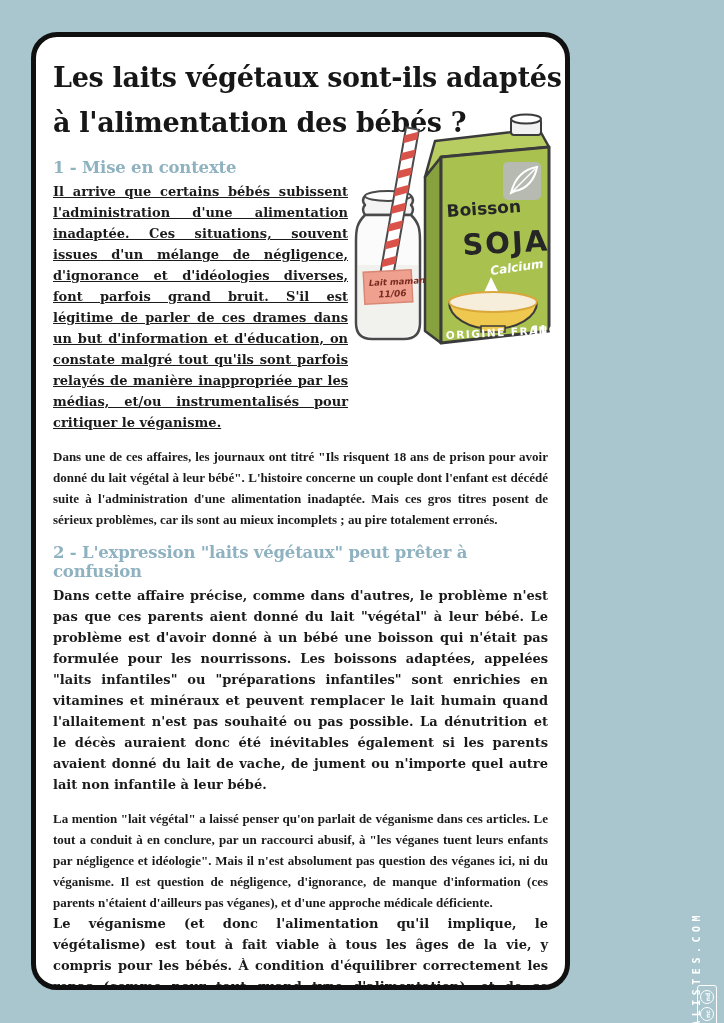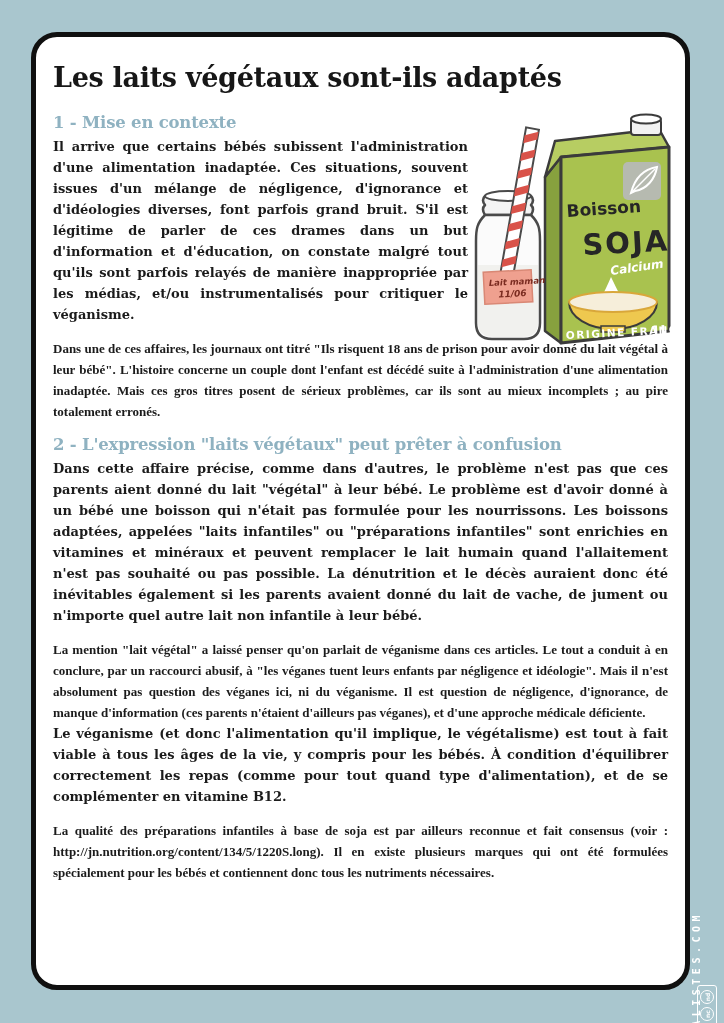--- a/index.html
+++ b/index.html
@@ -3,38 +3,38 @@
 <meta charset="utf-8">
 <style>
   html,body{margin:0;padding:0;}
   body{
     width:724px;height:1023px;position:relative;
     background:#a9c6ce;
     font-family:"DejaVu Serif", serif;
     overflow:hidden;
   }
   .sheet{
-    position:absolute;left:31px;top:32px;width:659px;height:958px;
+    position:absolute;left:31px;top:32px;width:539px;height:958px;
     background:#ffffff;border:5px solid #101010;border-radius:26px;
     box-sizing:border-box;padding:12px 17px 10px 17px;overflow:hidden;
   }
   .title{
     color:#171717;font-weight:700;font-size:27px;line-height:45px;
     letter-spacing:-0.3px;white-space:nowrap;margin:6px 0 10px 0;
   }
   h2.section-heading{
     color:#8fb2c1;font-size:16.5px;font-weight:700;
     margin:13px 16px 4px 0;letter-spacing:-0.2px;
   }
   p.body-par{
     color:#1b1b1b;font-size:13px;line-height:21px;font-weight:700;
     text-align:justify;margin:0;
   }
   p.par-gap{margin-top:13px;font-family:Liberation Serif, serif;}
-  .wrap-right{padding-right:200px;}
+  .wrap-right{padding-right:200px;text-decoration:underline;}
   .illustration{
     position:absolute;top:68px;right:12px;width:200px;height:240px;
   }
   .vertical-credit{
     position:absolute;right:22px;bottom:112px;
     transform-origin:100% 100%;transform:rotate(-90deg);
     white-space:nowrap;color:#ffffff;
     font-family:"DejaVu Sans Mono", monospace;
     font-size:10px;letter-spacing:4.5px;font-weight:700;
   }
@@ -52,20 +52,21 @@
   }
   svg text{font-family:"DejaVu Sans", sans-serif;}
 </style>
 </head>
 <body>
 
 <div class="sheet">
 
   <div class="title">
     <div>Les laits végétaux sont-ils adaptés</div>
+    <div>à l'alimentation des bébés ?</div>
   </div>
 
   <h2 class="section-heading">1 - Mise en contexte</h2>
   <p class="body-par wrap-right">Il arrive que certains bébés subissent l'administration d'une alimentation inadaptée. Ces situations, souvent issues d'un mélange de négligence, d'ignorance et d'idéologies diverses, font parfois grand bruit. S'il est légitime de parler de ces drames dans un but d'information et d'éducation, on constate malgré tout qu'ils sont parfois relayés de manière inappropriée par les médias, et/ou instrumentalisés pour critiquer le véganisme.</p>
   <p class="body-par par-gap">Dans une de ces affaires, les journaux ont titré "Ils risquent 18 ans de prison pour avoir donné du lait végétal à leur bébé". L'histoire concerne un couple dont l'enfant est décédé suite à l'administration d'une alimentation inadaptée. Mais ces gros titres posent de sérieux problèmes, car ils sont au mieux incomplets ; au pire totalement erronés.</p>
 
   <h2 class="section-heading">2 - L'expression "laits végétaux" peut prêter à confusion</h2>
   <p class="body-par">Dans cette affaire précise, comme dans d'autres, le problème n'est pas que ces parents aient donné du lait "végétal" à leur bébé. Le problème est d'avoir donné à un bébé une boisson qui n'était pas formulée pour les nourrissons. Les boissons adaptées, appelées "laits infantiles" ou "préparations infantiles" sont enrichies en vitamines et minéraux et peuvent remplacer le lait humain quand l'allaitement n'est pas souhaité ou pas possible. La dénutrition et le décès auraient donc été inévitables également si les parents avaient donné du lait de vache, de jument ou n'importe quel autre lait non infantile à leur bébé.</p>
   <p class="body-par par-gap">La mention "lait végétal" a laissé penser qu'on parlait de véganisme dans ces articles. Le tout a conduit à en conclure, par un raccourci abusif, à "les véganes tuent leurs enfants par négligence et idéologie". Mais il n'est absolument pas question des véganes ici, ni du véganisme. Il est question de négligence, d'ignorance, de manque d'information (ces parents n'étaient d'ailleurs pas véganes), et d'une approche médicale déficiente.</p>
 

